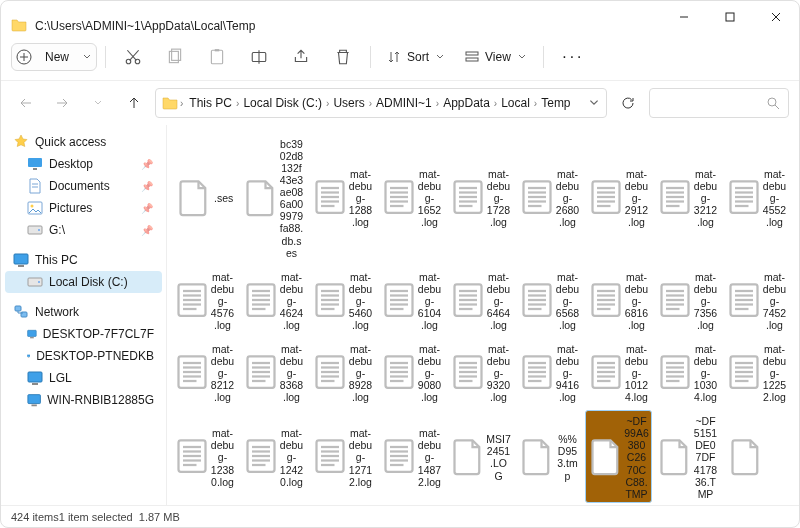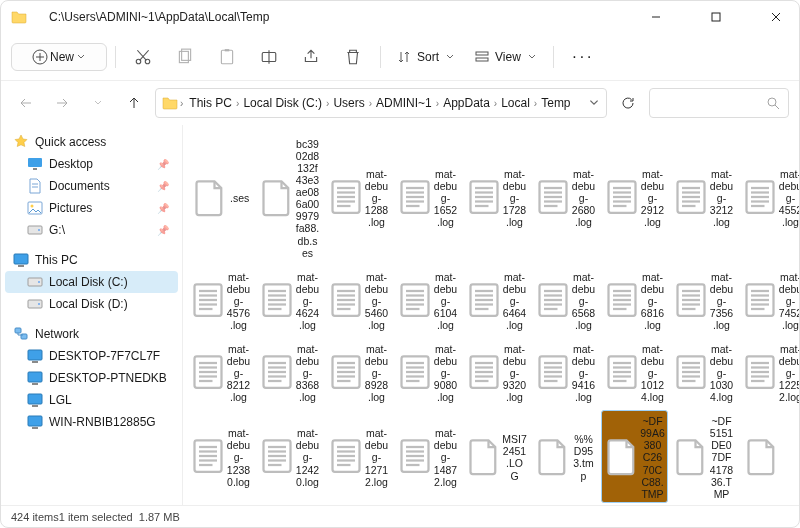--- a/index.html
+++ b/index.html
@@ -1,27 +1,27 @@
 <!DOCTYPE html>
 <html><head>
 <meta charset="utf-8">
 <style>
   * { margin: 0; padding: 0; box-sizing: border-box; font-family: "Segoe UI", sans-serif; }
   body { background: #fff; width: 800px; height: 528px; overflow: hidden; font-size: 12px; color: #1a1a1a; display: flex; flex-direction: column; border: 1px solid #e0e0e0; border-radius: 8px; }
 
   
-  .titlebar { height: 32px; display: flex; align-items: center; padding: 0 0 0 10px; gap: 14px; }
+  .titlebar { height: 32px; display: flex; align-items: flex-end; padding: 0 0 0 10px; }
   .titlebar .foldericon { width: 16px; height: 16px; margin-right: 8px; }
   .titlebar .path { flex: 1; font-size: 12px; color: #222; }
   .winbtn { width: 46px; height: 32px; display: flex; align-items: center; justify-content: center; }
   .winbtn svg { width: 10px; height: 10px; }
 
   
   .toolbar { height: 48px; display: flex; align-items: center; padding: 0 10px; gap: 4px; border-bottom: 1px solid #eee; }
-  .newbtn { display: flex; align-items: center; gap: 2px; border: 1px solid #dcdcdc; border-radius: 6px; padding: 5px 20px; background: #fdfdfd; }
+  .newbtn { display: flex; align-items: center; gap: 13px; border: 1px solid #dcdcdc; border-radius: 6px; padding: 5px 4px; background: #fdfdfd; }
   .newbtn .plus { width:16px; height:16px; }
   .tbtn { width: 38px; height: 36px; display: flex; align-items: center; justify-content: center; border-radius: 4px; }
   .tbtn.disabled { opacity: 0.45; }
   .tsep { width: 1px; height: 22px; background: #e0e0e0; margin: 0 4px; }
   .tdrop { display:flex; align-items:center; gap:6px; padding:5px 8px; border-radius:4px; }
   .tdrop svg.sm { width:14px; height:14px; }
   .more { font-size:16px; letter-spacing:2px; padding:0 10px; }
 
   
   .navrow { height: 44px; display:flex; align-items:center; padding: 0 10px; gap:6px; }
@@ -30,21 +30,21 @@
   .breadcrumb { flex:1; height:30px; border:1px solid #dcdcdc; border-radius:4px; display:flex; align-items:center; padding:0 6px; gap:2px; overflow:hidden; }
   .breadcrumb .crumb { padding:2px 4px; white-space:nowrap; }
   .breadcrumb .chev { opacity:0.6; font-size:10px; }
   .breadcrumb .spacer { flex:1; }
   .refresh { width:30px; height:30px; display:flex; align-items:center; justify-content:center; }
   .searchbox { width:140px; height:30px; border:1px solid #dcdcdc; border-radius:4px; display:flex; align-items:center; padding:0 8px; }
   .searchbox .mag { margin-left:auto; opacity:0.6; }
 
   
   .main { flex:1; display:flex; min-height:0; }
-  .sidebar { width:182px; border-right:1px solid #eee; padding:6px 4px; overflow:hidden; }
+  .sidebar { width:166px; border-right:1px solid #eee; padding:6px 4px; overflow:hidden; }
   .side-item { display:flex; align-items:center; gap:6px; padding:3px 8px; border-radius:4px; font-size:12px; white-space:nowrap; }
   .side-item.selected { background:#d7ecf9; }
   .side-item .pin { margin-left:auto; opacity:0.5; font-size:10px; }
   .side-group { margin-top:8px; }
   .side-sub { padding-left:22px; }
 
   .content { flex:1; overflow:auto; padding:8px 4px 4px 4px; }
   .grid { display:grid; grid-template-columns: repeat(9, 67px); gap:4px 2px; align-content:start; }
   .file { display:flex; flex-direction:row; align-items:center; text-align:center; padding:2px; border-radius:3px; border:1px solid transparent; }
   .file.selected { background:#a16207; border:1px solid #9ed0f6; }
@@ -302,26 +302,20 @@
           </svg>
         <span>This PC</span>
       </div>
       <div id="drives">
           <div class="side-item side-sub selected">
             <svg width="16" height="16" viewBox="0 0 16 16">
               <use href="#i-disk"></use>
             </svg>
             <span>Local Disk (C:)</span>
           </div>
-          <div class="side-item side-sub">
-            <svg width="16" height="16" viewBox="0 0 16 16">
-              <use href="#i-disk"></use>
-            </svg>
-            <span>Local Disk (D:)</span>
-          </div>
         </div>
     </div>
 
     <div class="side-group">
       <div class="side-item">
         <svg width="16" height="16" viewBox="0 0 16 16">
             <use href="#i-net"></use>
           </svg>
         <span>Network</span>
       </div>

